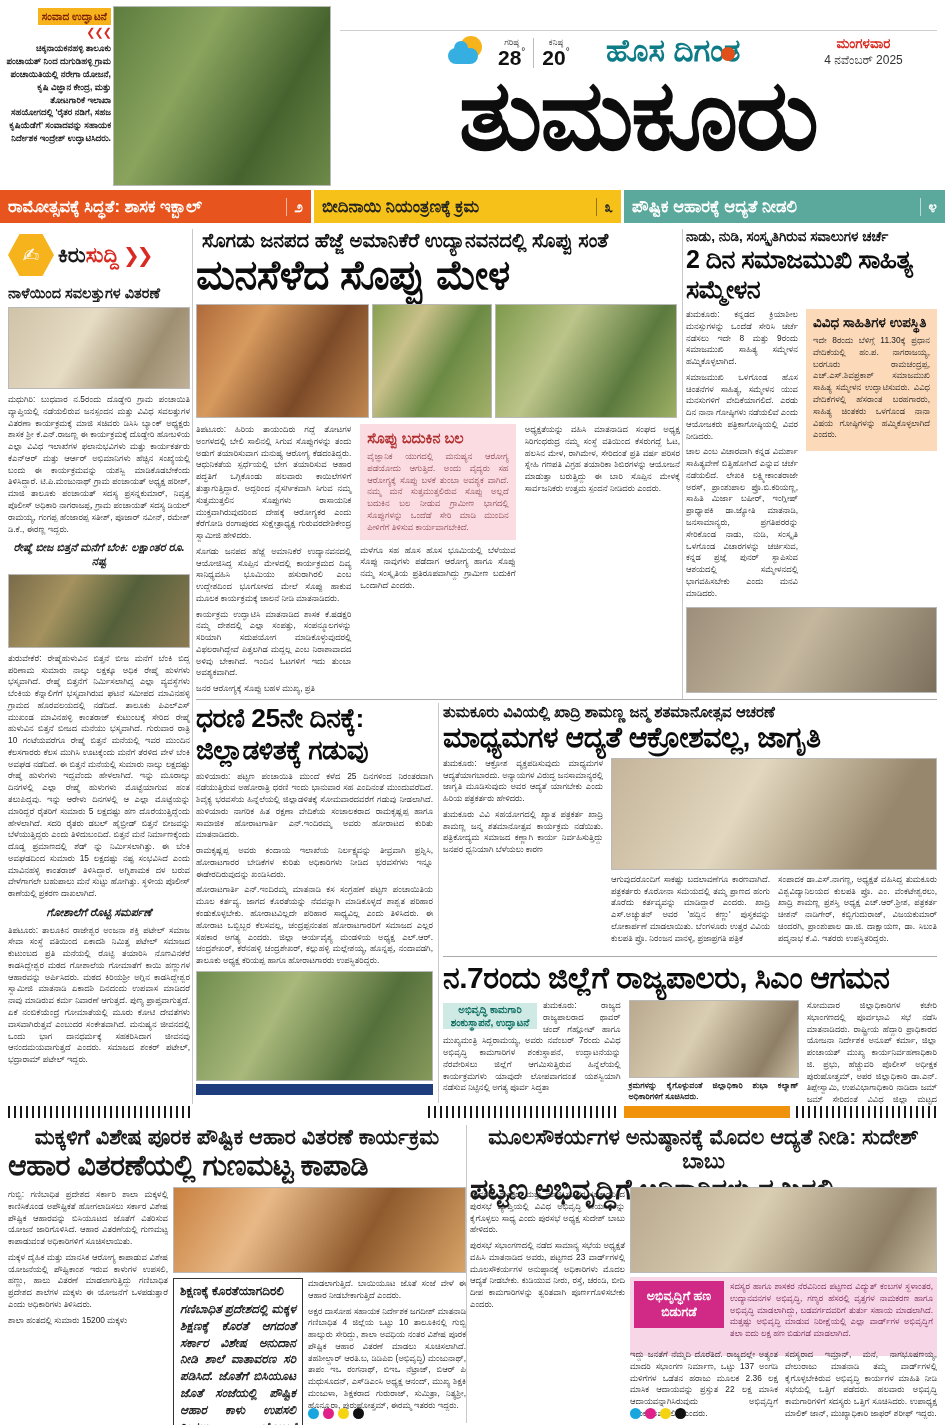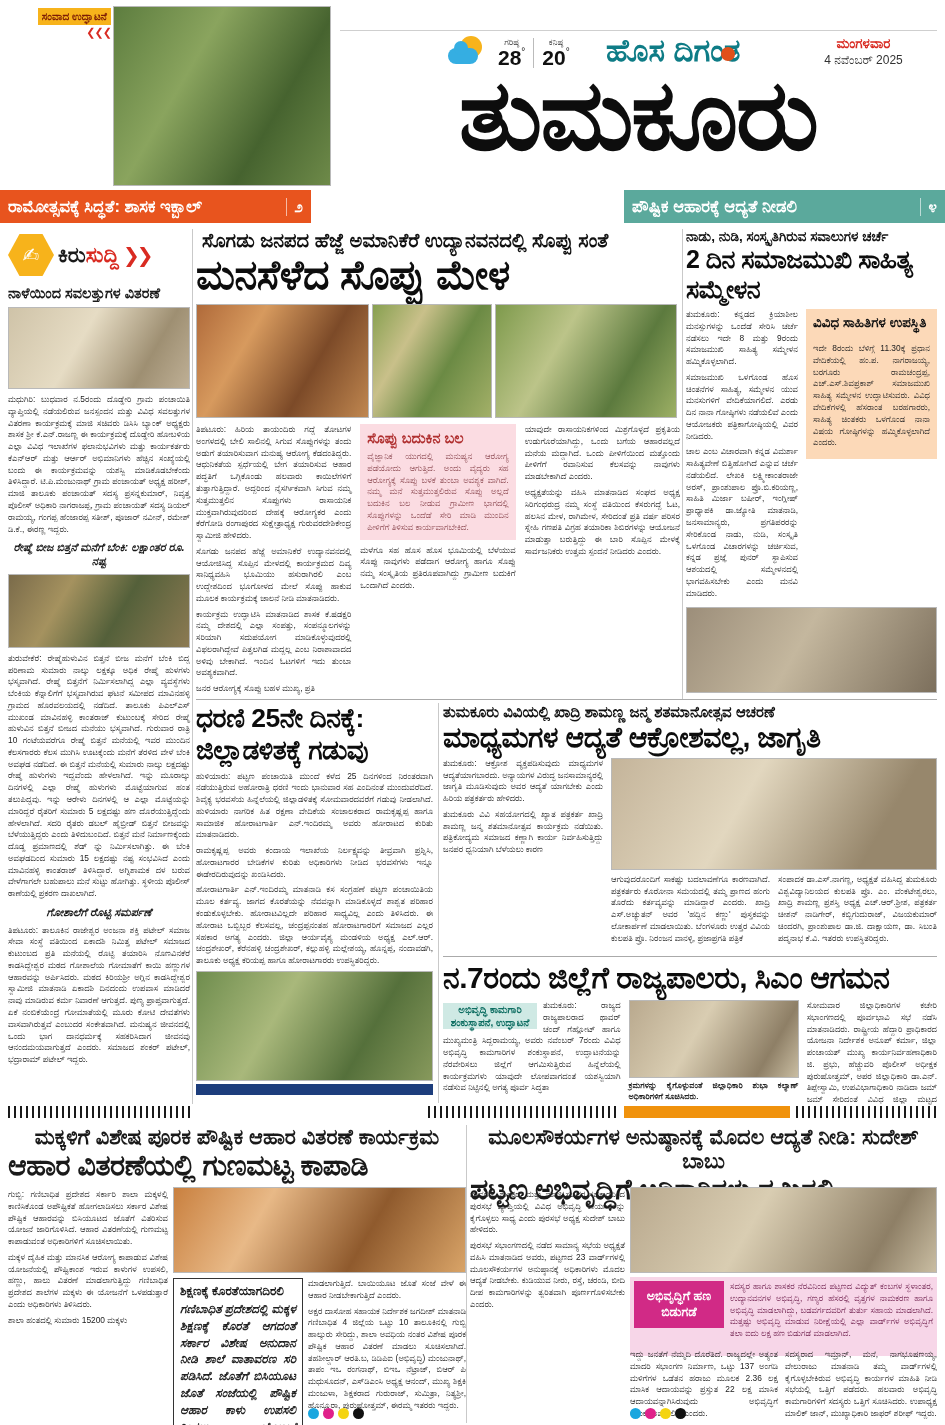--- a/index.html
+++ b/index.html
@@ -88,21 +88,21 @@
   .inset-pink .para{color:#8d4a52;margin-bottom:0;}
 
   
   .sahitya{left:686px;top:229px;width:251px;}
   .sahitya .kick{font-size:13.5px;}
   .sahitya .hl{font-size:25px;line-height:1.18;}
   .srow{display:flex;gap:8px;margin-top:5px;}
   .scol1{width:112px;}
   .scol2{width:131px;}
   .inset-peach{background:#fcd9b8;padding:6px 7px;margin-bottom:5px;}
-  .inset-peach .ititle{font-size:13.5px;font-weight:800;color:#111;margin:0 0 12px;line-height:1.2;}
+  .inset-peach .ititle{font-size:13.5px;font-weight:800;color:#111;margin:0 0 4px;line-height:1.2;}
   .sah-photo{width:100%;height:86px;margin-top:4px;}
 
   
   .dharani{left:196px;top:703px;width:237px;}
   .dharani .hl{font-size:26.5px;line-height:1.2;}
   .dh-photo{width:100%;height:110px;margin-top:3px;}
   .bluebar{width:100%;height:11px;background:#1d3d7c;margin-top:3px;}
 
   
   .madhyama{left:443px;top:703px;width:494px;}
@@ -156,20 +156,21 @@
   .clearfix:after{content:"";display:block;clear:both;}
 </style>
 </head>
 <body>
 
 <div id="page">
 
   <div class="abs tagblock">
     <span class="tag">ಸಂವಾದ ಉದ್ಘಾಟನೆ</span>
     <div class="chev-left">❮❮❮</div>
+    <p class="capt">ಚಿಕ್ಕನಾಯಕನಹಳ್ಳಿ ತಾಲೂಕು ಪಂಚಾಯತ್ ನಿಂದ ದುಗುಡಿಹಳ್ಳಿ ಗ್ರಾಮ ಪಂಚಾಯಿತಿಯಲ್ಲಿ ನರೇಗಾ ಯೋಜನೆ, ಕೃಷಿ ವಿಜ್ಞಾನ ಕೇಂದ್ರ, ಮತ್ತು ತೋಟಗಾರಿಕೆ ಇಲಾಖಾ ಸಹಯೋಗದಲ್ಲಿ 'ರೈತರ ನಡಿಗೆ, ಸಹಜ ಕೃಷಿಯೆಡೆಗೆ' ಸಂವಾದವನ್ನು ಸಹಾಯಕ ನಿರ್ದೇಶಕ ಇಂದ್ರೇಶ್ ಉದ್ಘಾಟಿಸಿದರು.</p>
   </div>
   <div class="abs header-photo ph ph-green"></div>
   <div class="abs rule-top"></div>
 
   <div class="abs weather">
     <div class="wicon">
         <div class="sun"></div>
         <div class="cloud"></div>
       </div>
     <div class="wcell">
@@ -188,20 +189,24 @@
   </div>
   <div class="abs dateblock">
     <div class="day">ಮಂಗಳವಾರ</div>
     <div class="date">4 ನವೆಂಬರ್ 2025</div>
   </div>
   <h1 class="abs masthead">ತುಮಕೂರು</h1>
 
   <div class="abs banner banner1">
     <span class="btxt">ರಾಮೋತ್ಸವಕ್ಕೆ ಸಿದ್ಧತೆ: ಶಾಸಕ ಇಕ್ಬಾಲ್</span>
       <span class="bpage">೨</span>
+  </div>
+  <div class="abs banner banner2">
+    <span class="btxt">ಬೀದಿನಾಯಿ ನಿಯಂತ್ರಣಕ್ಕೆ ಕ್ರಮ</span>
+      <span class="bpage">೩</span>
   </div>
   <div class="abs banner banner3">
     <span class="btxt">ಪೌಷ್ಟಿಕ ಆಹಾರಕ್ಕೆ ಆದ್ಯತೆ ನೀಡಲಿ</span>
       <span class="bpage">೪</span>
   </div>
 
   <div class="abs briefs">
     <div class="badge">
       <div class="hex">✍</div>
       <span class="badge-text"><span>ಕಿರು</span><span class="badge-red">ಸುದ್ದಿ</span></span>
@@ -241,21 +246,20 @@
       <div class="col">
         <div class="inset-pink">
           <p class="ititle">ಸೊಪ್ಪು ಬದುಕಿನ ಬಲ</p>
           <p class="para">ವೈಜ್ಞಾನಿಕ ಯುಗದಲ್ಲಿ ಮನುಷ್ಯನ ಆರೋಗ್ಯ ಪಡೆಯೋದು ಆಗುತ್ತಿದೆ. ಅಂದು ವೈದ್ಯರು ಸಹ ಆರೋಗ್ಯಕ್ಕೆ ಸೊಪ್ಪು ಬಳಕೆ ತುಂಬಾ ಅವಶ್ಯಕ ವಾಗಿದೆ. ನಮ್ಮ ಮನೆ ಸುತ್ತಮುತ್ತಲಿರುವ ಸೊಪ್ಪು ಅಲ್ಲದೆ ಬದುಕಿನ ಬಲ ನೀಡುವ ಗ್ರಾಮೀಣ ಭಾಗದಲ್ಲಿ ಸೊಪ್ಪುಗಳನ್ನು ಒಂದೆಡೆ ಸೇರಿ ಮಾಡಿ ಮುಂದಿನ ಪೀಳಿಗೆಗೆ ತಿಳಿಸುವ ಕಾರ್ಯವಾಗಬೇಕಿದೆ.</p>
         </div>
         <div>
             <p class="para">ಮಳೆಗೂ ಸಹ ಹೊಸ ಹೊಸ ಭೂಮಿಯಲ್ಲಿ ಬೆಳೆಯುವ ಸೊಪ್ಪು ನಾವುಗಳು ಪಡೆದಾಗ ಆರೋಗ್ಯ ಹಾಗೂ ಸೊಪ್ಪು ನಮ್ಮ ಸಂಸ್ಕೃತಿಯ ಪ್ರತಿರೂಪವಾಗಿದ್ದು ಗ್ರಾಮೀಣ ಬದುಕಿಗೆ ಒಂದಾಗಿದೆ ಎಂದರು.</p>
           </div>
       </div>
       <div class="col">
-          <p class="para">ಯಾವುದೇ ರಾಸಾಯನಿಕಗಳಿಂದ ಮಿಶ್ರಗೊಳ್ಳದೆ ಪ್ರಕೃತಿಯ ಉಡುಗೊರೆಯಾಗಿದ್ದು, ಒಂದು ಬಗೆಯ ಆಹಾರವಲ್ಲದೆ ಮನೆಯ ಮದ್ದಾಗಿದೆ. ಒಂದು ಪೀಳಿಗೆಯಿಂದ ಮತ್ತೊಂದು ಪೀಳಿಗೆಗೆ ರವಾನಿಸುವ ಕೆಲಸವನ್ನು ನಾವುಗಳು ಮಾಡಬೇಕಾಗಿದೆ ಎಂದರು.</p>
           <p class="para">ಅಧ್ಯಕ್ಷತೆಯನ್ನು ವಹಿಸಿ ಮಾತನಾಡಿದ ಸಂಘದ ಅಧ್ಯಕ್ಷ ಸಿರಿಗಂಧರುದ್ರ ನಮ್ಮ ಸಂಸ್ಥೆ ವತಿಯಿಂದ ಕೆಸರುಗದ್ದೆ ಓಟ, ಹಲಸಿನ ಮೇಳ, ರಾಗಿಮೇಳ, ಸೇರಿದಂತೆ ಪ್ರತಿ ವರ್ಷ ಪರಿಸರ ಸ್ನೇಹಿ ಗಣಪತಿ ವಿಗ್ರಹ ತಯಾರಿಕಾ ಶಿಬಿರಗಳನ್ನು ಆಯೋಜನೆ ಮಾಡುತ್ತಾ ಬರುತ್ತಿದ್ದು ಈ ಬಾರಿ ಸೊಪ್ಪಿನ ಮೇಳಕ್ಕೆ ಸಾರ್ವಜನಿಕರು ಉತ್ತಮ ಸ್ಪಂದನೆ ನೀಡಿದರು ಎಂದರು.</p>
         </div>
     </div>
   </div>
 
   <div class="abs sahitya">
     <p class="kick">ನಾಡು, ನುಡಿ, ಸಂಸ್ಕೃತಿಗಿರುವ ಸವಾಲುಗಳ ಚರ್ಚೆ</p>
     <h2 class="hl">2 ದಿನ ಸಮಾಜಮುಖಿ ಸಾಹಿತ್ಯ ಸಮ್ಮೇಳನ</h2>
     <div class="srow">
       <div class="scol1">

